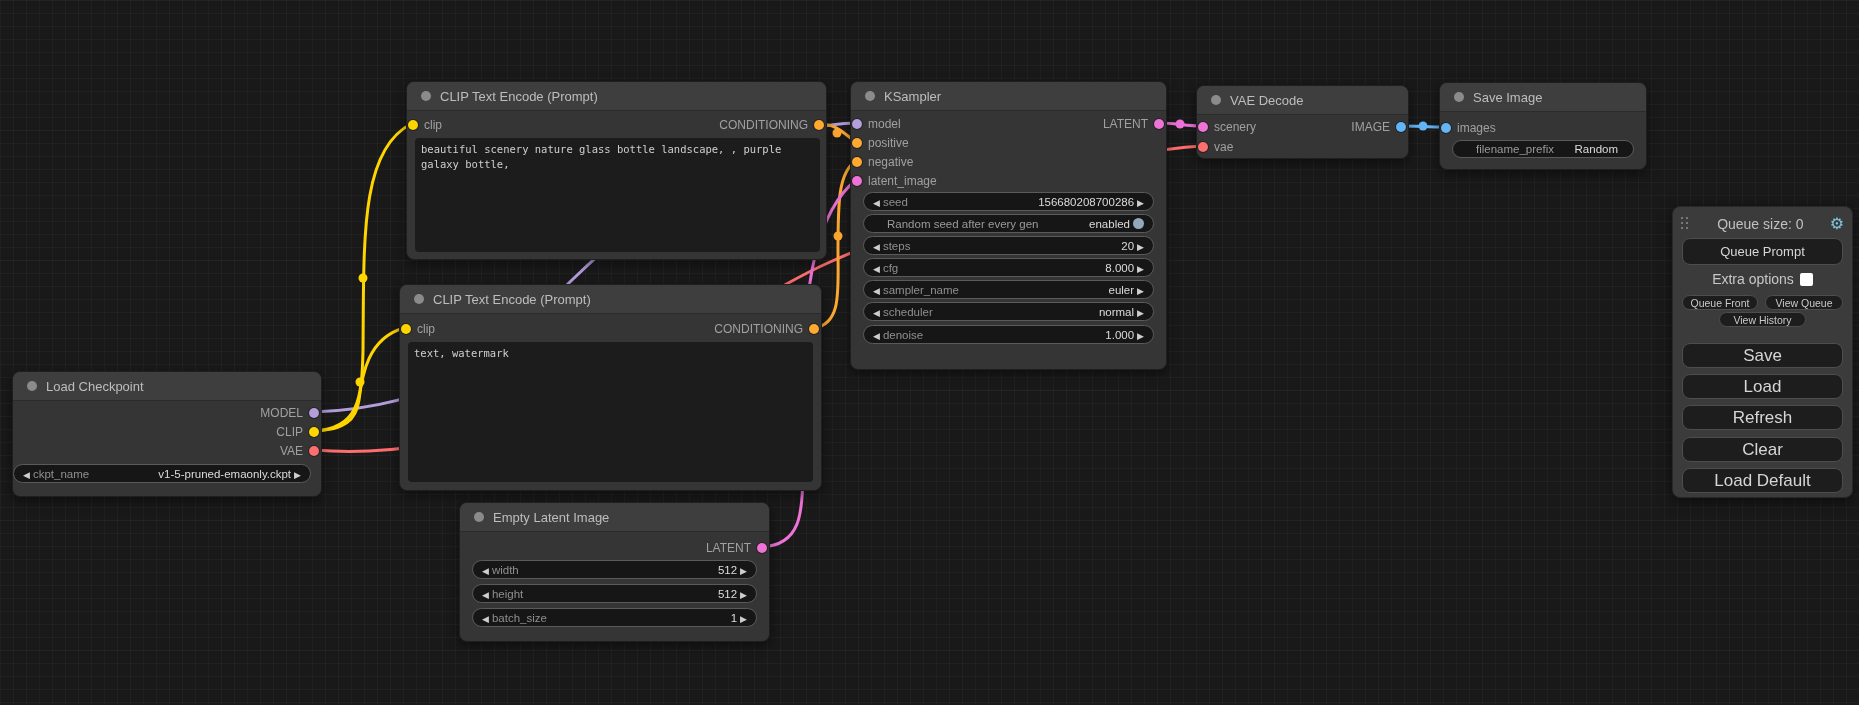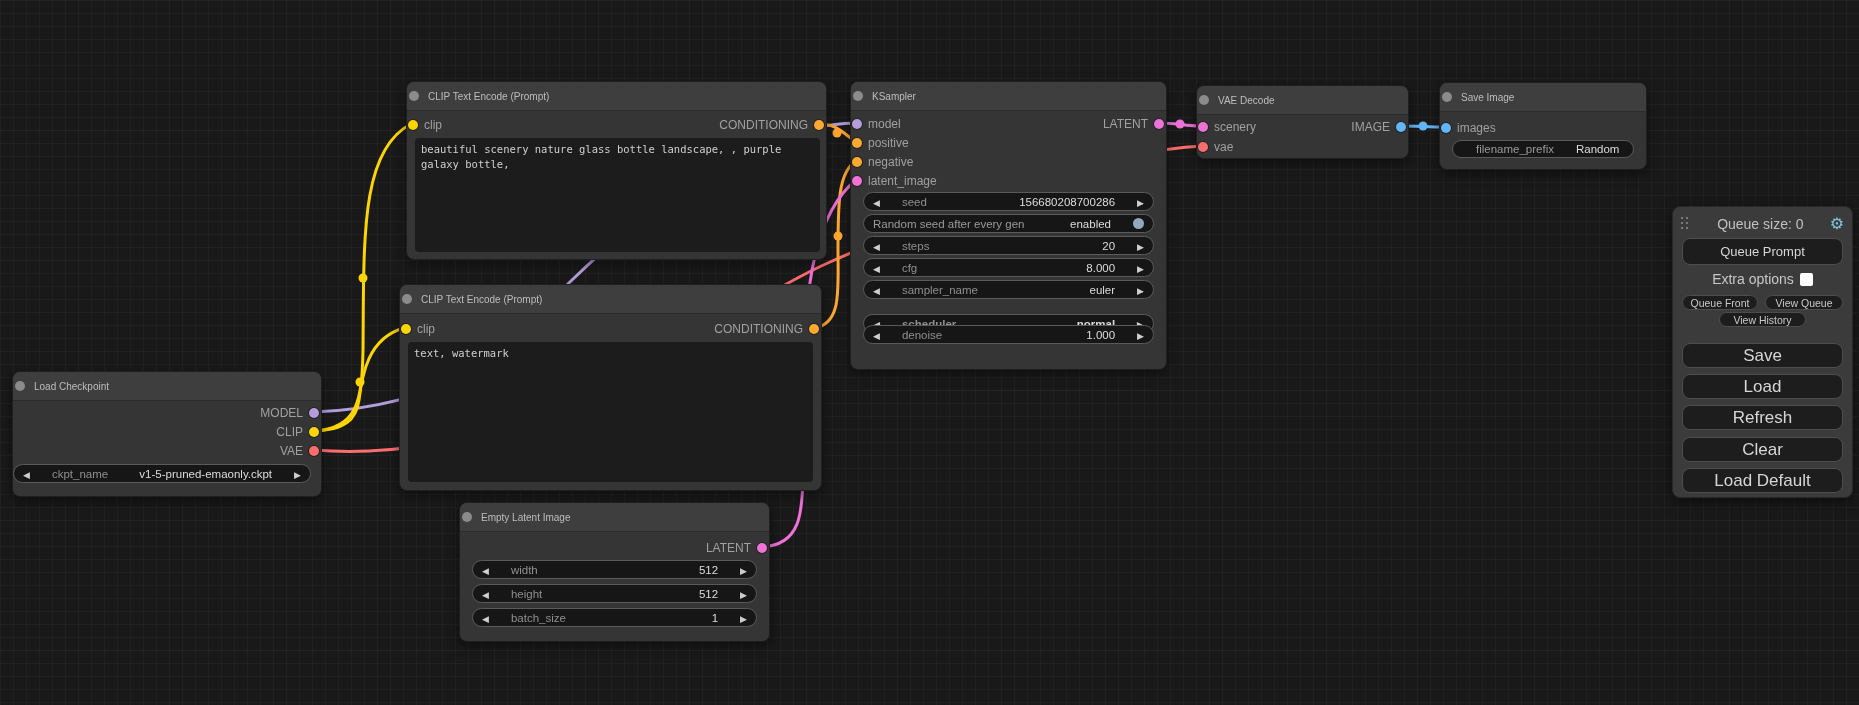--- a/index.html
+++ b/index.html
@@ -9,35 +9,35 @@
     background-image:
       linear-gradient(rgba(255,255,255,.030) 1px, transparent 1px),
       linear-gradient(90deg, rgba(255,255,255,.030) 1px, transparent 1px),
       linear-gradient(rgba(255,255,255,.012) 1px, transparent 1px);
     background-size:13px 13px,13px 13px,130px 130px;}
   svg.wires{position:absolute;left:0;top:0;z-index:1;}
 
   .node{position:absolute;background:#353535;border:1px solid #1f1f1f;border-radius:8px;
     box-shadow:0 4px 12px rgba(0,0,0,.45);z-index:2;}
   .ntitle{height:28px;background:#3e3e3e;border-radius:7px 7px 0 0;display:flex;align-items:center;
-    padding:0 2px;gap:9px;color:#bdbdbd;font-size:10px;border-bottom:1px solid #2b2b2b;}
+    padding:0 14px;gap:9px;color:#bdbdbd;font-size:13px;border-bottom:1px solid #2b2b2b;}
   .tdot{width:10px;height:10px;border-radius:50%;background:#8b8b8b;flex:0 0 auto;}
   .ttext{white-space:nowrap;}
 
   .slot{position:absolute;height:14px;display:flex;align-items:center;gap:6px;
     font-size:12px;color:#a0a0a0;white-space:nowrap;}
   .slot.in{left:1px;}
   .slot.out{right:2px;}
   .dot{width:10px;height:10px;border-radius:50%;flex:0 0 auto;box-shadow:0 0 0 1px rgba(0,0,0,.35);}
   .c-model{background:#B39DDB}.c-clip{background:#FFD500}.c-vae{background:#FF6E6E}
   .c-cond{background:#FFA931}.c-latent{background:#EE72D8}.c-image{background:#64B5F6}
 
   .widget{position:absolute;left:12px;right:12px;height:19px;background:#161616;
     border:1px solid #5a5a5a;border-radius:10px;display:flex;align-items:center;
-    padding:0 9px;font-size:11.5px;color:#8f8f8f;gap:22px;box-sizing:border-box;white-space:nowrap;}
+    padding:0 9px;font-size:11.5px;color:#8f8f8f;gap:3px;box-sizing:border-box;white-space:nowrap;}
   .wval{margin-left:auto;color:#dcdcdc;}
   .arrowL::before{content:"\25C0";font-size:9px;color:#cfcfcf;}
   .arrowR::before{content:"\25B6";font-size:9px;color:#cfcfcf;}
   .toggle-dot{width:11px;height:11px;border-radius:50%;background:#93a7bd;flex:0 0 auto;}
   .wcenter{color:#9a9a9a;}
 
   .prompt{position:absolute;background:#1c1c1c;border-radius:4px;color:#cfcfcf;
     font-family:"DejaVu Sans Mono",monospace;font-size:10.5px;line-height:1.4;
     padding:4px 6px;box-sizing:border-box;white-space:pre-wrap;word-break:break-word;overflow:hidden;}
 
@@ -163,21 +163,21 @@
       <span class="dot c-latent"></span>
     </div>
 
     <div class="widget" style="top:110px;">
       <span class="arrowL"></span>
       <span>seed</span>
       <span class="wval">156680208700286</span>
       <span class="arrowR"></span>
     </div>
     <div class="widget" style="top:132px;">
-      <span class="wcenter" style="">Random seed after every gen</span>
+      <span class="wcenter" style="margin-left:14px;">Random seed after every gen</span>
       <span class="wval">enabled</span>
       <span class="toggle-dot"></span>
     </div>
     <div class="widget" style="top:154px;">
       <span class="arrowL"></span>
       <span>steps</span>
       <span class="wval">20</span>
       <span class="arrowR"></span>
     </div>
     <div class="widget" style="top:176px;">
@@ -185,21 +185,21 @@
       <span>cfg</span>
       <span class="wval">8.000</span>
       <span class="arrowR"></span>
     </div>
     <div class="widget" style="top:198px;">
       <span class="arrowL"></span>
       <span>sampler_name</span>
       <span class="wval">euler</span>
       <span class="arrowR"></span>
     </div>
-    <div class="widget" style="top:232px;font-weight:bold;">
+    <div class="widget" style="top:220px;">
       <span class="arrowL"></span>
       <span>scheduler</span>
       <span class="wval">normal</span>
       <span class="arrowR"></span>
     </div>
     <div class="widget" style="top:243px;">
       <span class="arrowL"></span>
       <span>denoise</span>
       <span class="wval">1.000</span>
       <span class="arrowR"></span>

